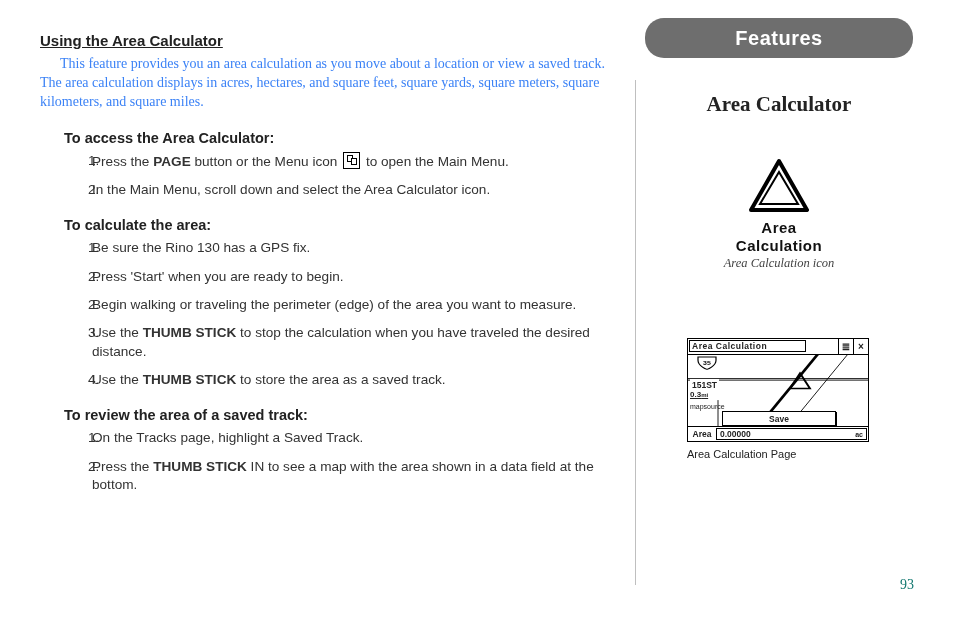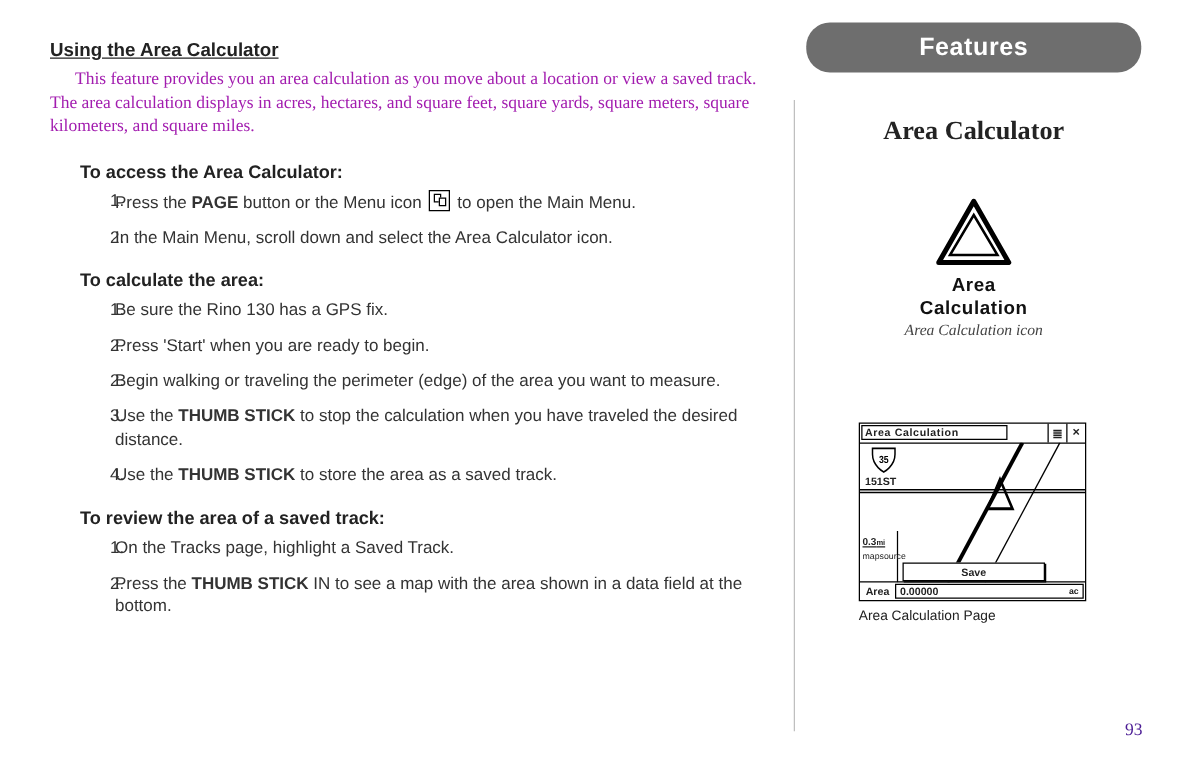--- a/index.html
+++ b/index.html
@@ -58,21 +58,21 @@
     font-family: "Helvetica Neue", Helvetica, Arial, sans-serif;
     font-weight: 700;
     font-size: 15px;
     text-decoration: underline;
     margin: 0 0 6px 0;
   }
   .intro {
     font-family: Georgia, "Times New Roman", serif;
     font-size: 14px;
     line-height: 1.35;
-    color: #a21caf;
+    color: #3b82f6;
     margin: 0 0 18px 0;
   }
   .intro .indent-span { display:inline-block; width:20px; }
   .sub-head {
     font-family: "Helvetica Neue", Helvetica, Arial, sans-serif;
     font-weight: 700;
     font-size: 14.5px;
     margin: 12px 0 2px 24px;
   }
   ol.steps {
@@ -159,21 +159,21 @@
     margin-top: 2px;
   }
   .screen-block {
     position: absolute;
     top: 338px;
     left: 42px;
     width: 184px;
   }
   .screen {
     width: 182px;
-    height: 143px;
+    height: 104px;
     border: 1.5px solid #000;
     box-sizing: border-box;
     background: #fff;
     position: relative;
     font-family: Arial, sans-serif;
   }
   .scr-titlebar {
     position: absolute;
     left: 0; top: 0; right: 0;
     height: 15px;
@@ -270,21 +270,21 @@
     font-weight:400;
     font-size: 11px;
     margin-top: 6px;
   }
   .page-number {
     position:absolute;
     right: 40px;
     bottom: 28px;
     font-family: Georgia, "Times New Roman", serif;
     font-size: 14px;
-    color: #4c1d95;
+    color: #0f766e;
     text-align: center;
   }
   .counter-custom { list-style: none; padding-left: 0; margin-left: 24px;}
   .counter-custom li { position:relative; padding-left: 28px;}
   .counter-custom li .num {
     position:absolute; left:0; top:4px;
     width:22px; text-align:left;
   }
 </style>
 </head>

